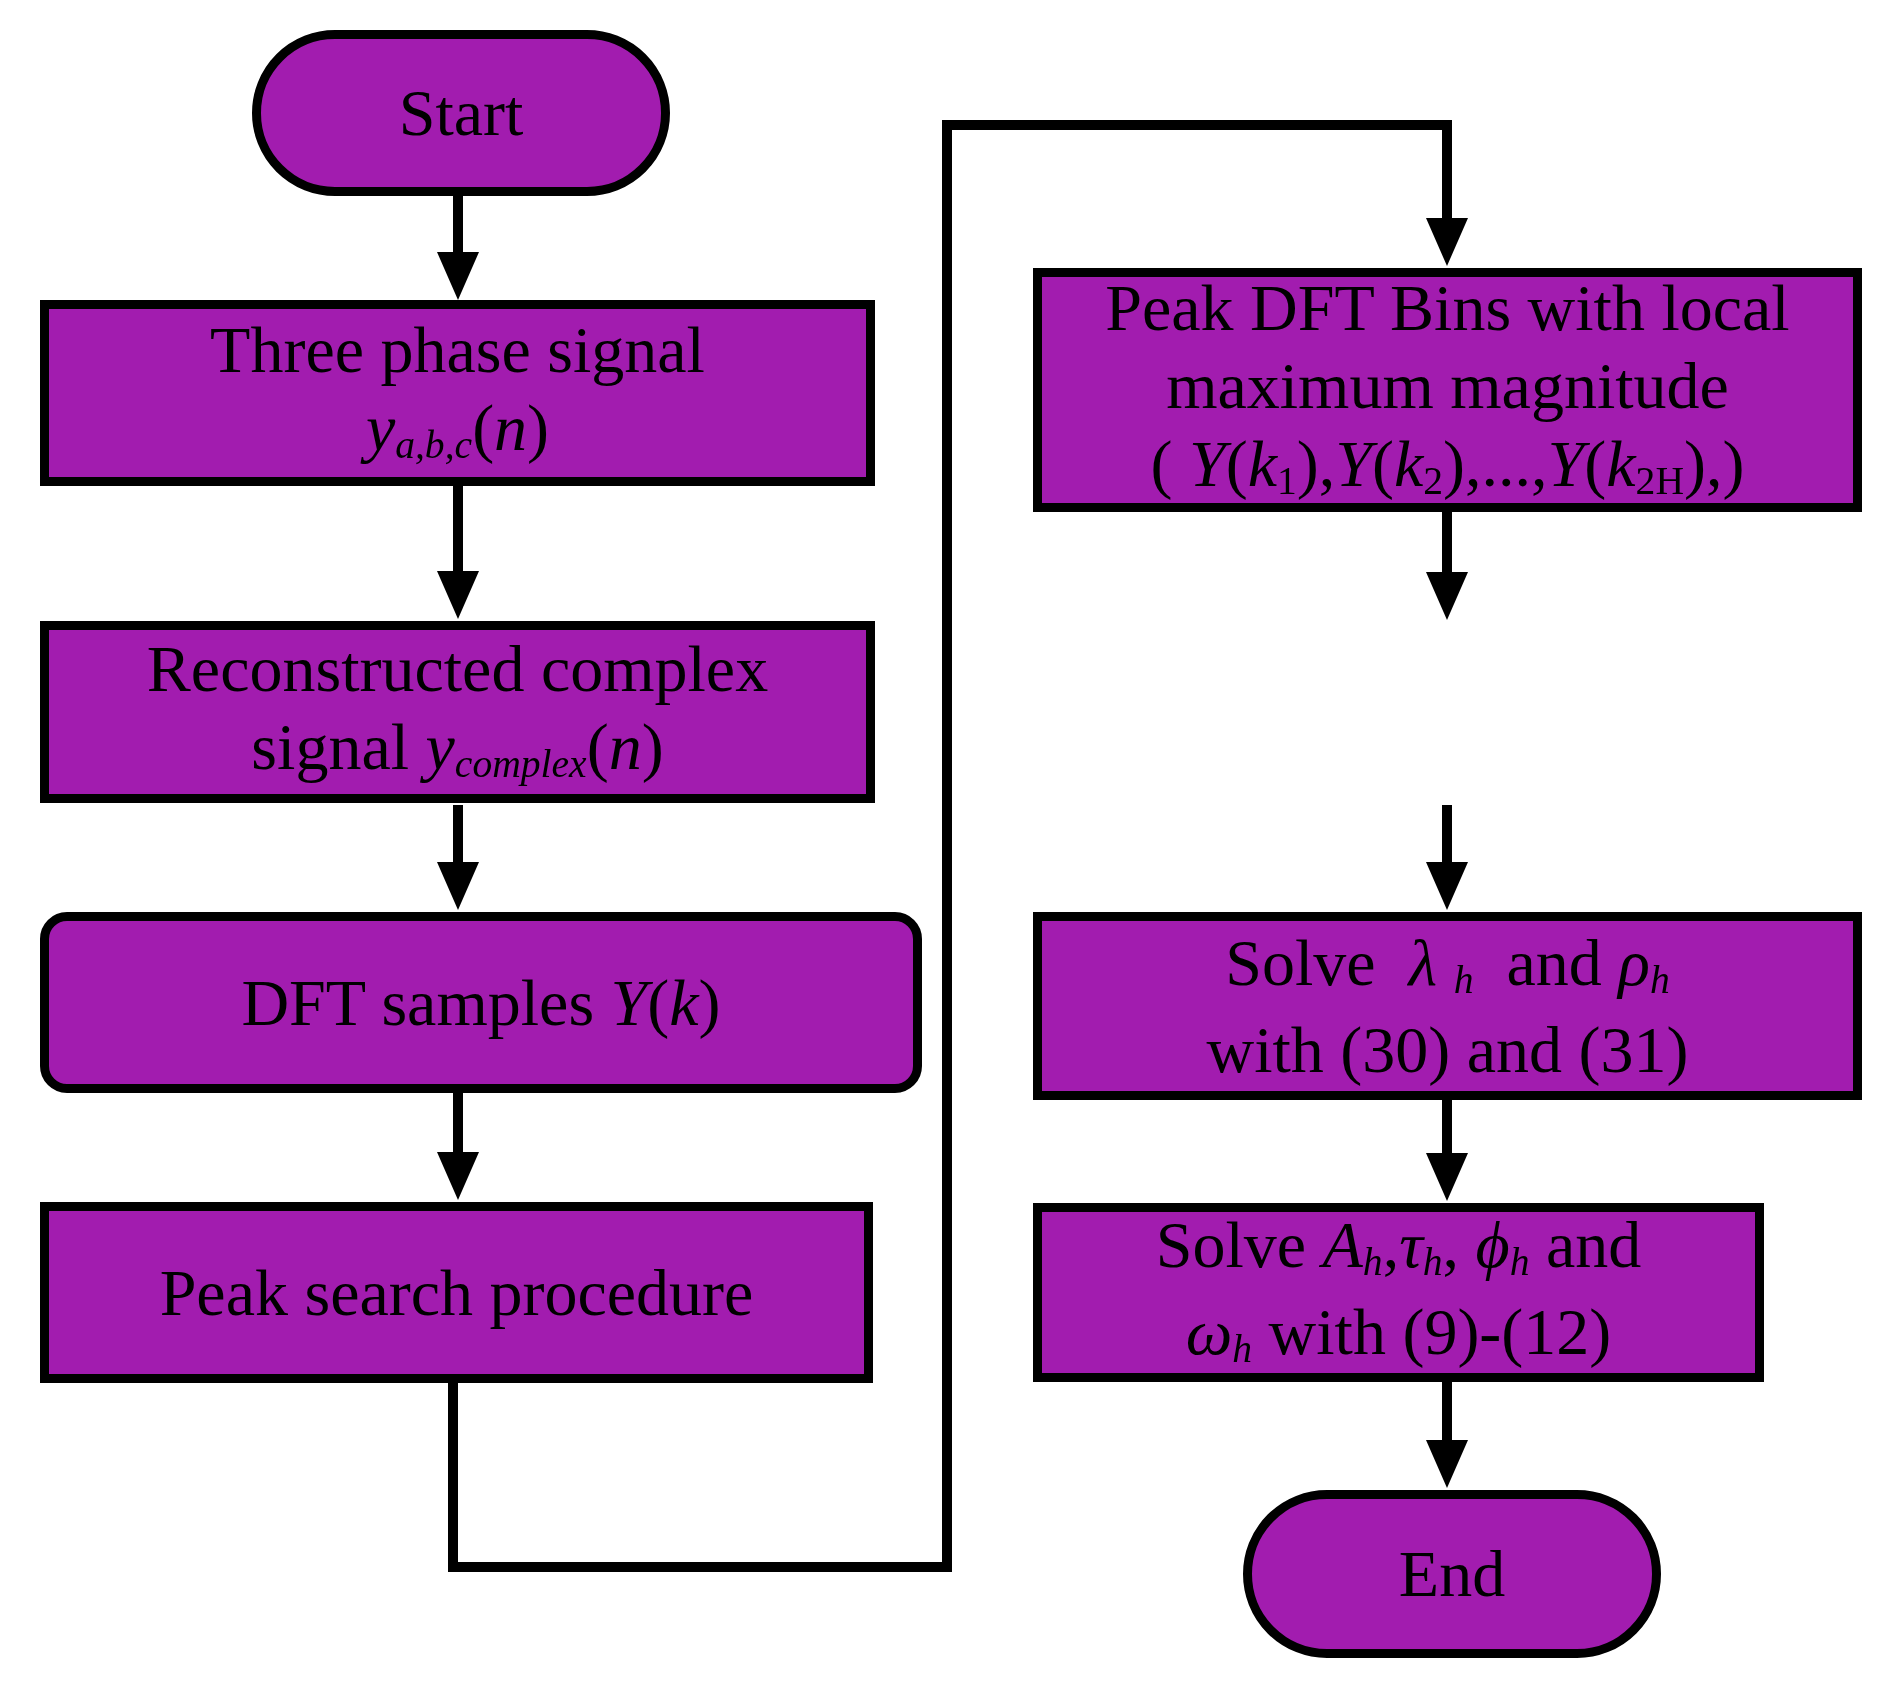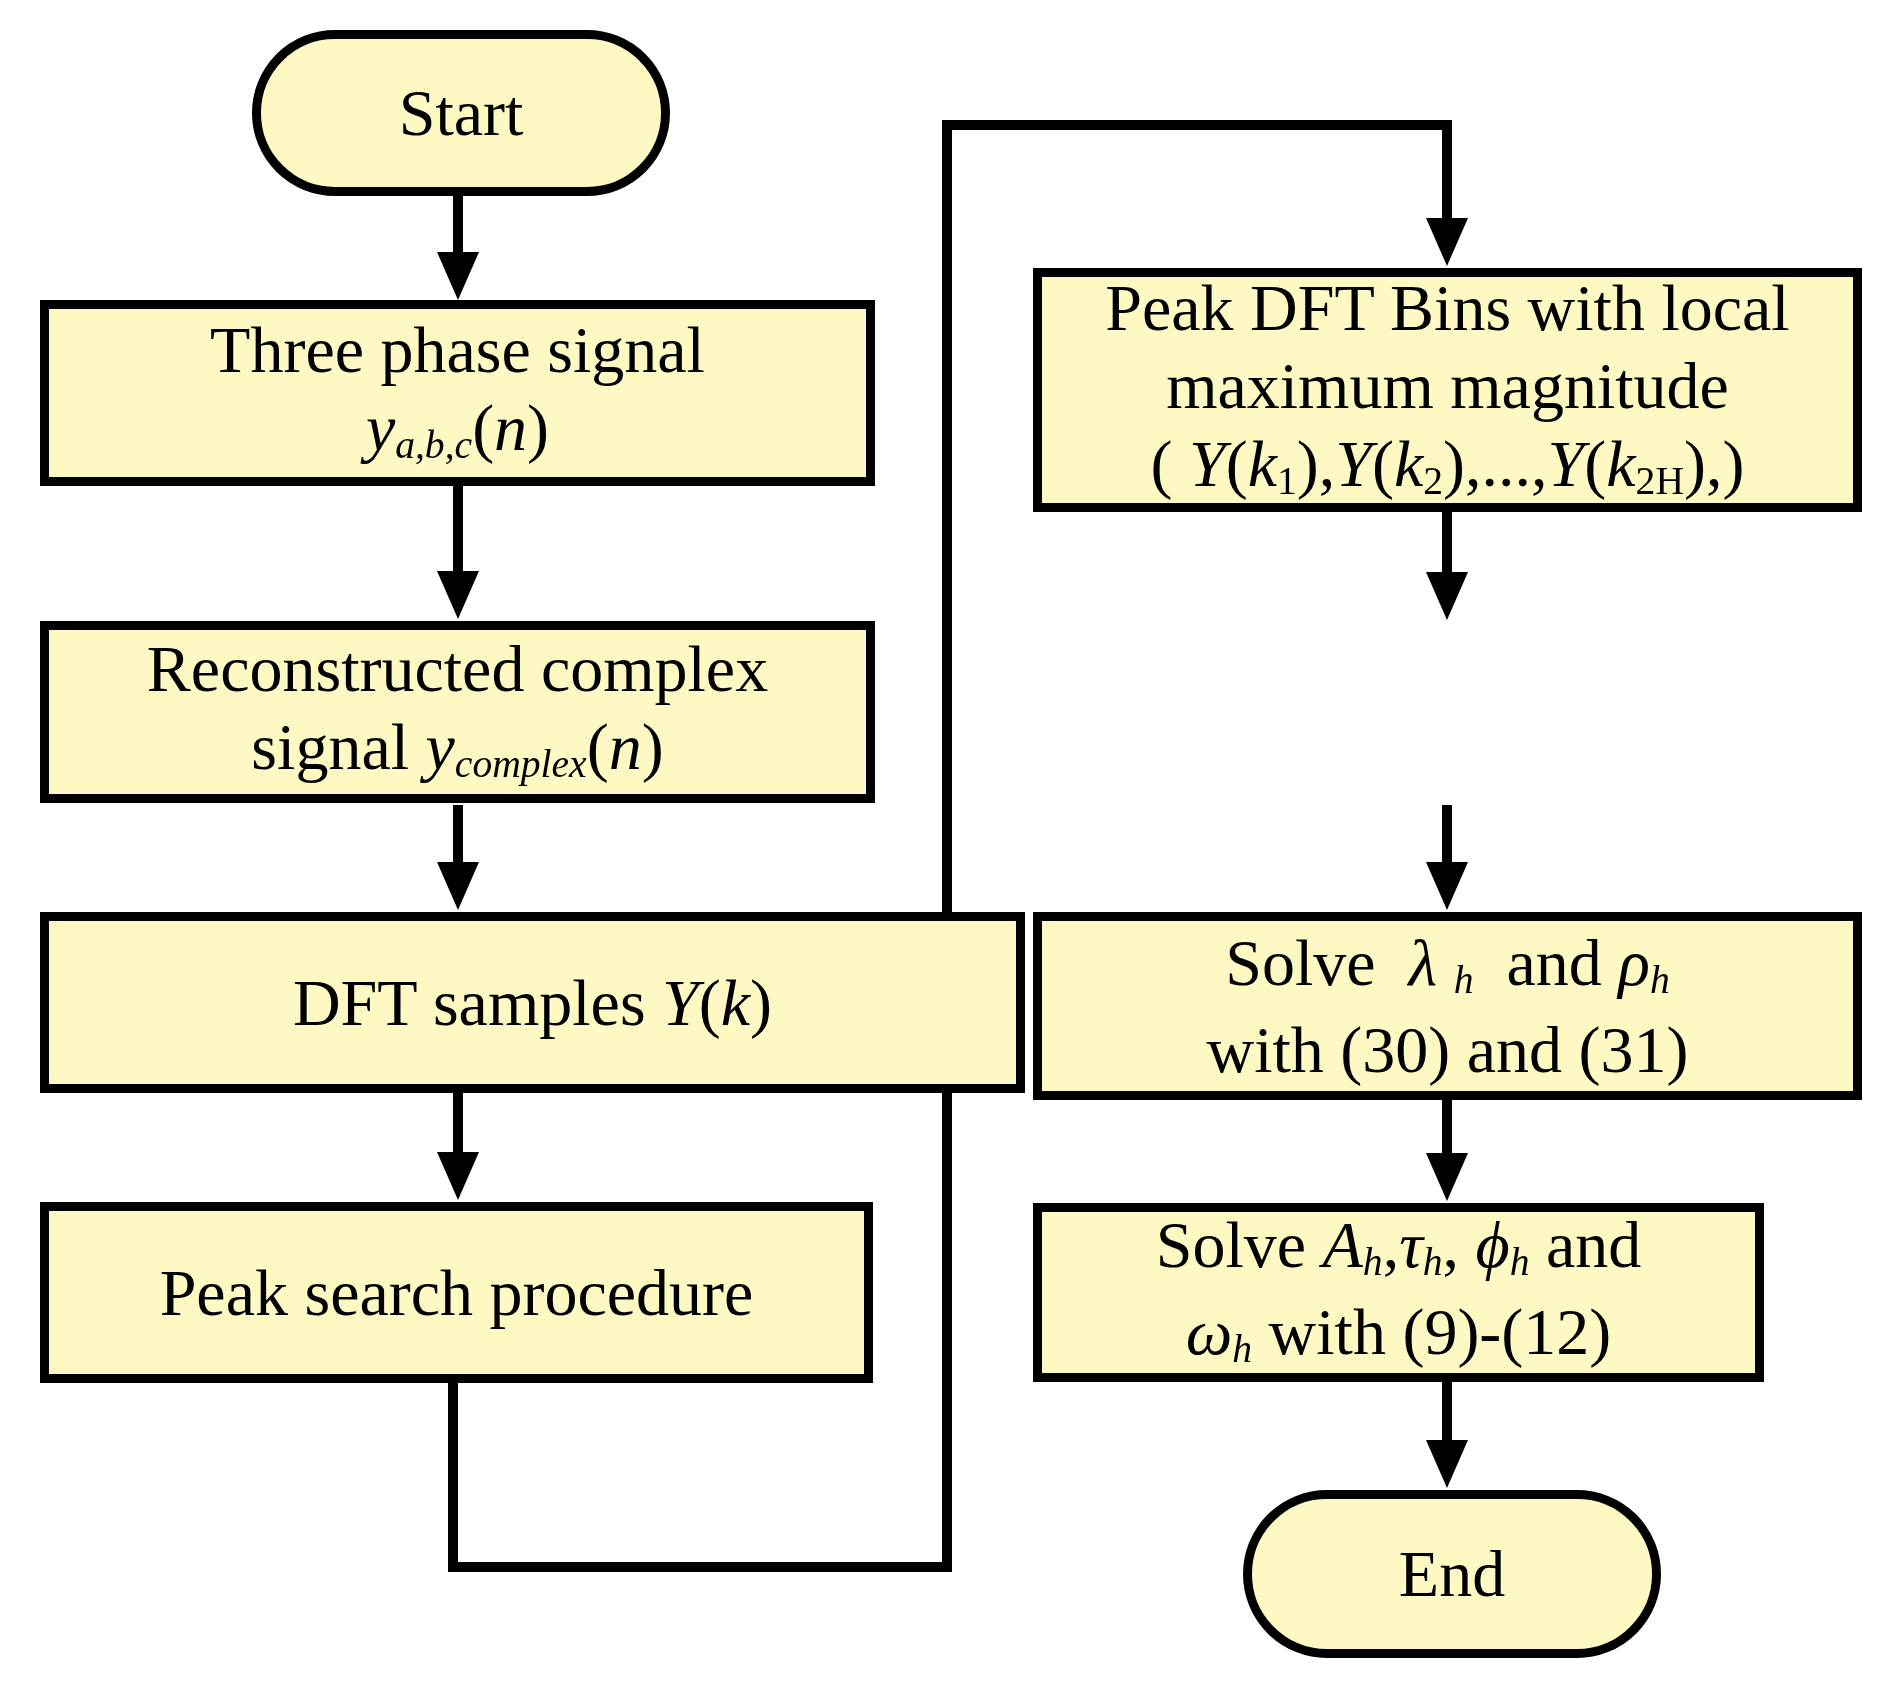--- a/index.html
+++ b/index.html
@@ -4,36 +4,36 @@
 <style>
   html,body{margin:0;padding:0;background:#ffffff;}
   .stage{
     position:relative;width:1904px;height:1681px;background:#ffffff;
     font-family:"Liberation Serif",serif;color:#000000;overflow:hidden;
   }
   svg.edges{position:absolute;left:0;top:0;width:1904px;height:1681px;pointer-events:none;}
   svg.edges .shaft{stroke:#000;stroke-width:10;fill:none;}
   svg.edges .head{fill:#000;stroke:none;}
   .node{
-    position:absolute;box-sizing:border-box;border:9px solid #000;background:#fef9c3;
+    position:absolute;box-sizing:border-box;border:9px solid #000;background:#a21caf;
     display:flex;align-items:center;justify-content:center;text-align:center;
   }
   .node .label{width:100%;}
   .process .label{font-size:66px;line-height:78px;}
   .terminator{border-radius:999px;}
   .terminator .label{font-size:66px;line-height:70px;}
   .tline{white-space:nowrap;}
   .s-i{font-style:italic;}
   .s-is{font-style:italic;font-size:0.6em;position:relative;top:0.22em;}
   .s-sub{font-size:0.6em;position:relative;top:0.22em;}
   
   #n-start{left:252px;top:30px;width:418px;height:166px;}
   #n-l1{left:40px;top:300px;width:835px;height:186px;}
   #n-l2{left:40px;top:621px;width:835px;height:182px;}
-  #n-l3{left:40px;top:912px;width:985px;height:181px;}
+  #n-l3{left:40px;top:912px;width:882px;height:181px;border-radius:27px;}
   #n-l4{left:40px;top:1202px;width:833px;height:181px;justify-content:center;}
   #n-r1{left:1033px;top:268px;width:829px;height:244px;}
   #n-r2{left:1033px;top:622px;width:829px;height:185px;}
   #n-r3{left:1033px;top:912px;width:829px;height:188px;text-align:center;}
   #n-r4{left:1033px;top:1203px;width:731px;height:179px;}
   #n-end{left:1243px;top:1490px;width:418px;height:168px;}
 </style>
 </head>
 <body>
 

